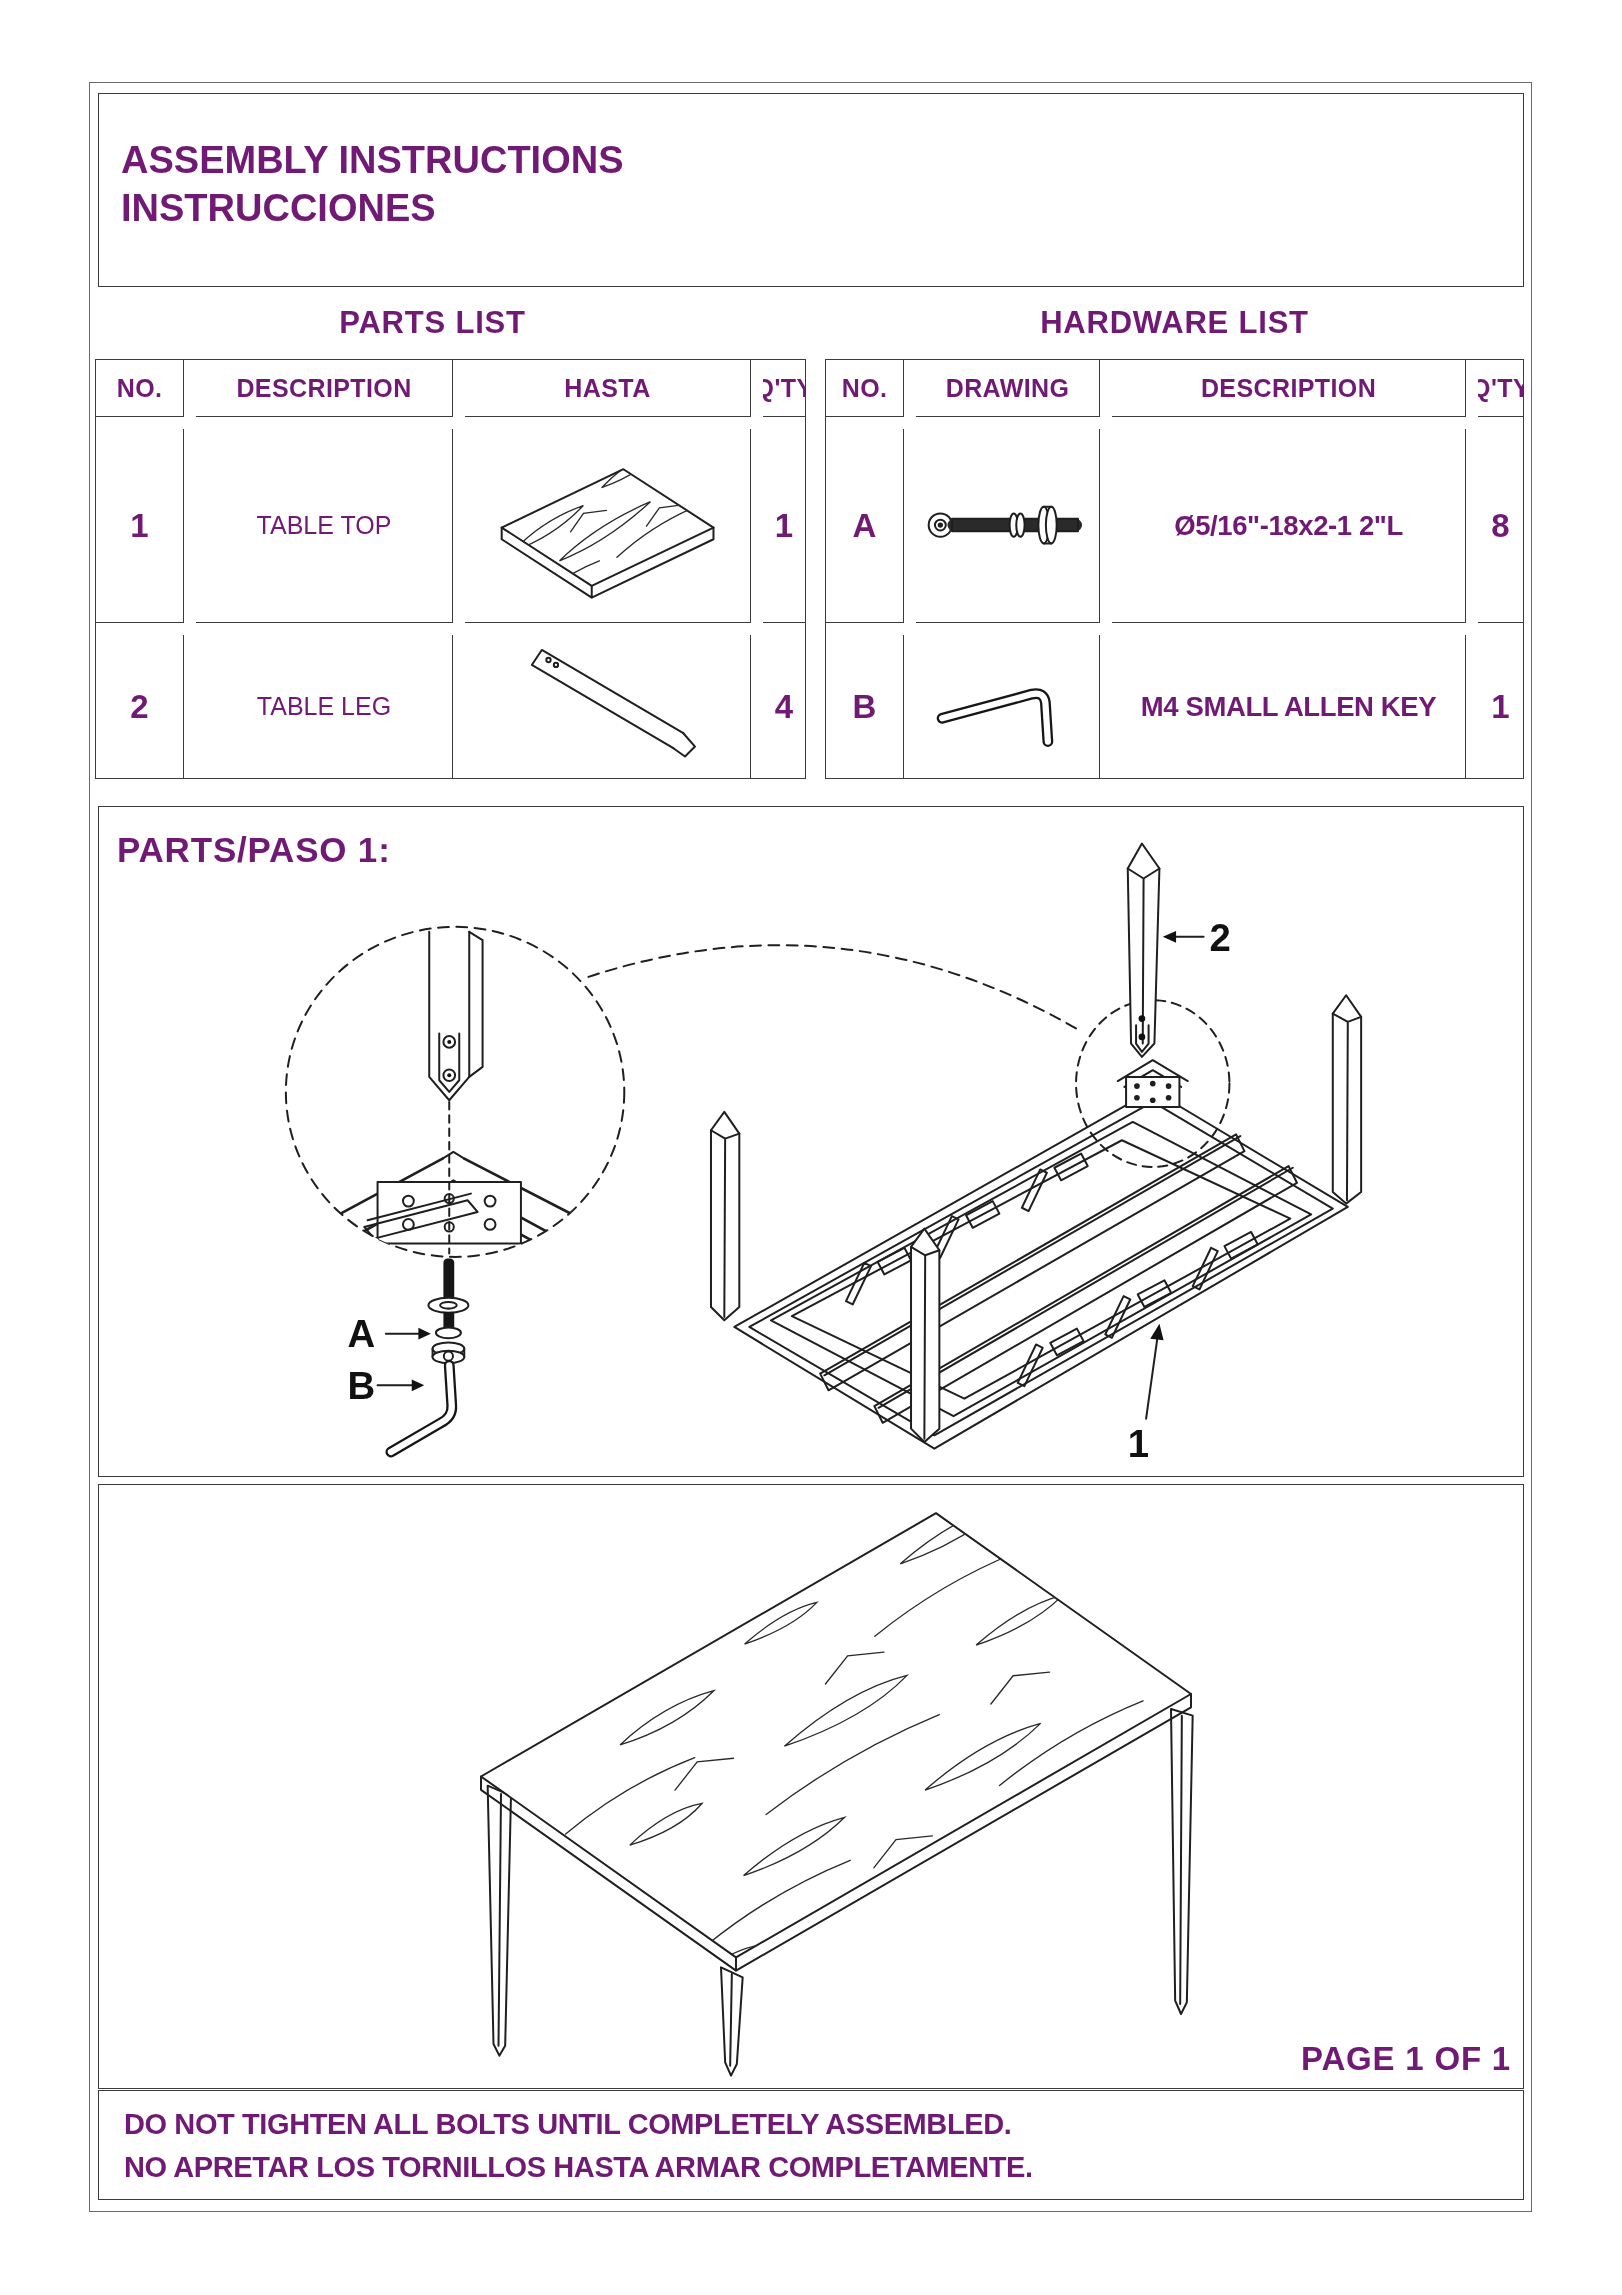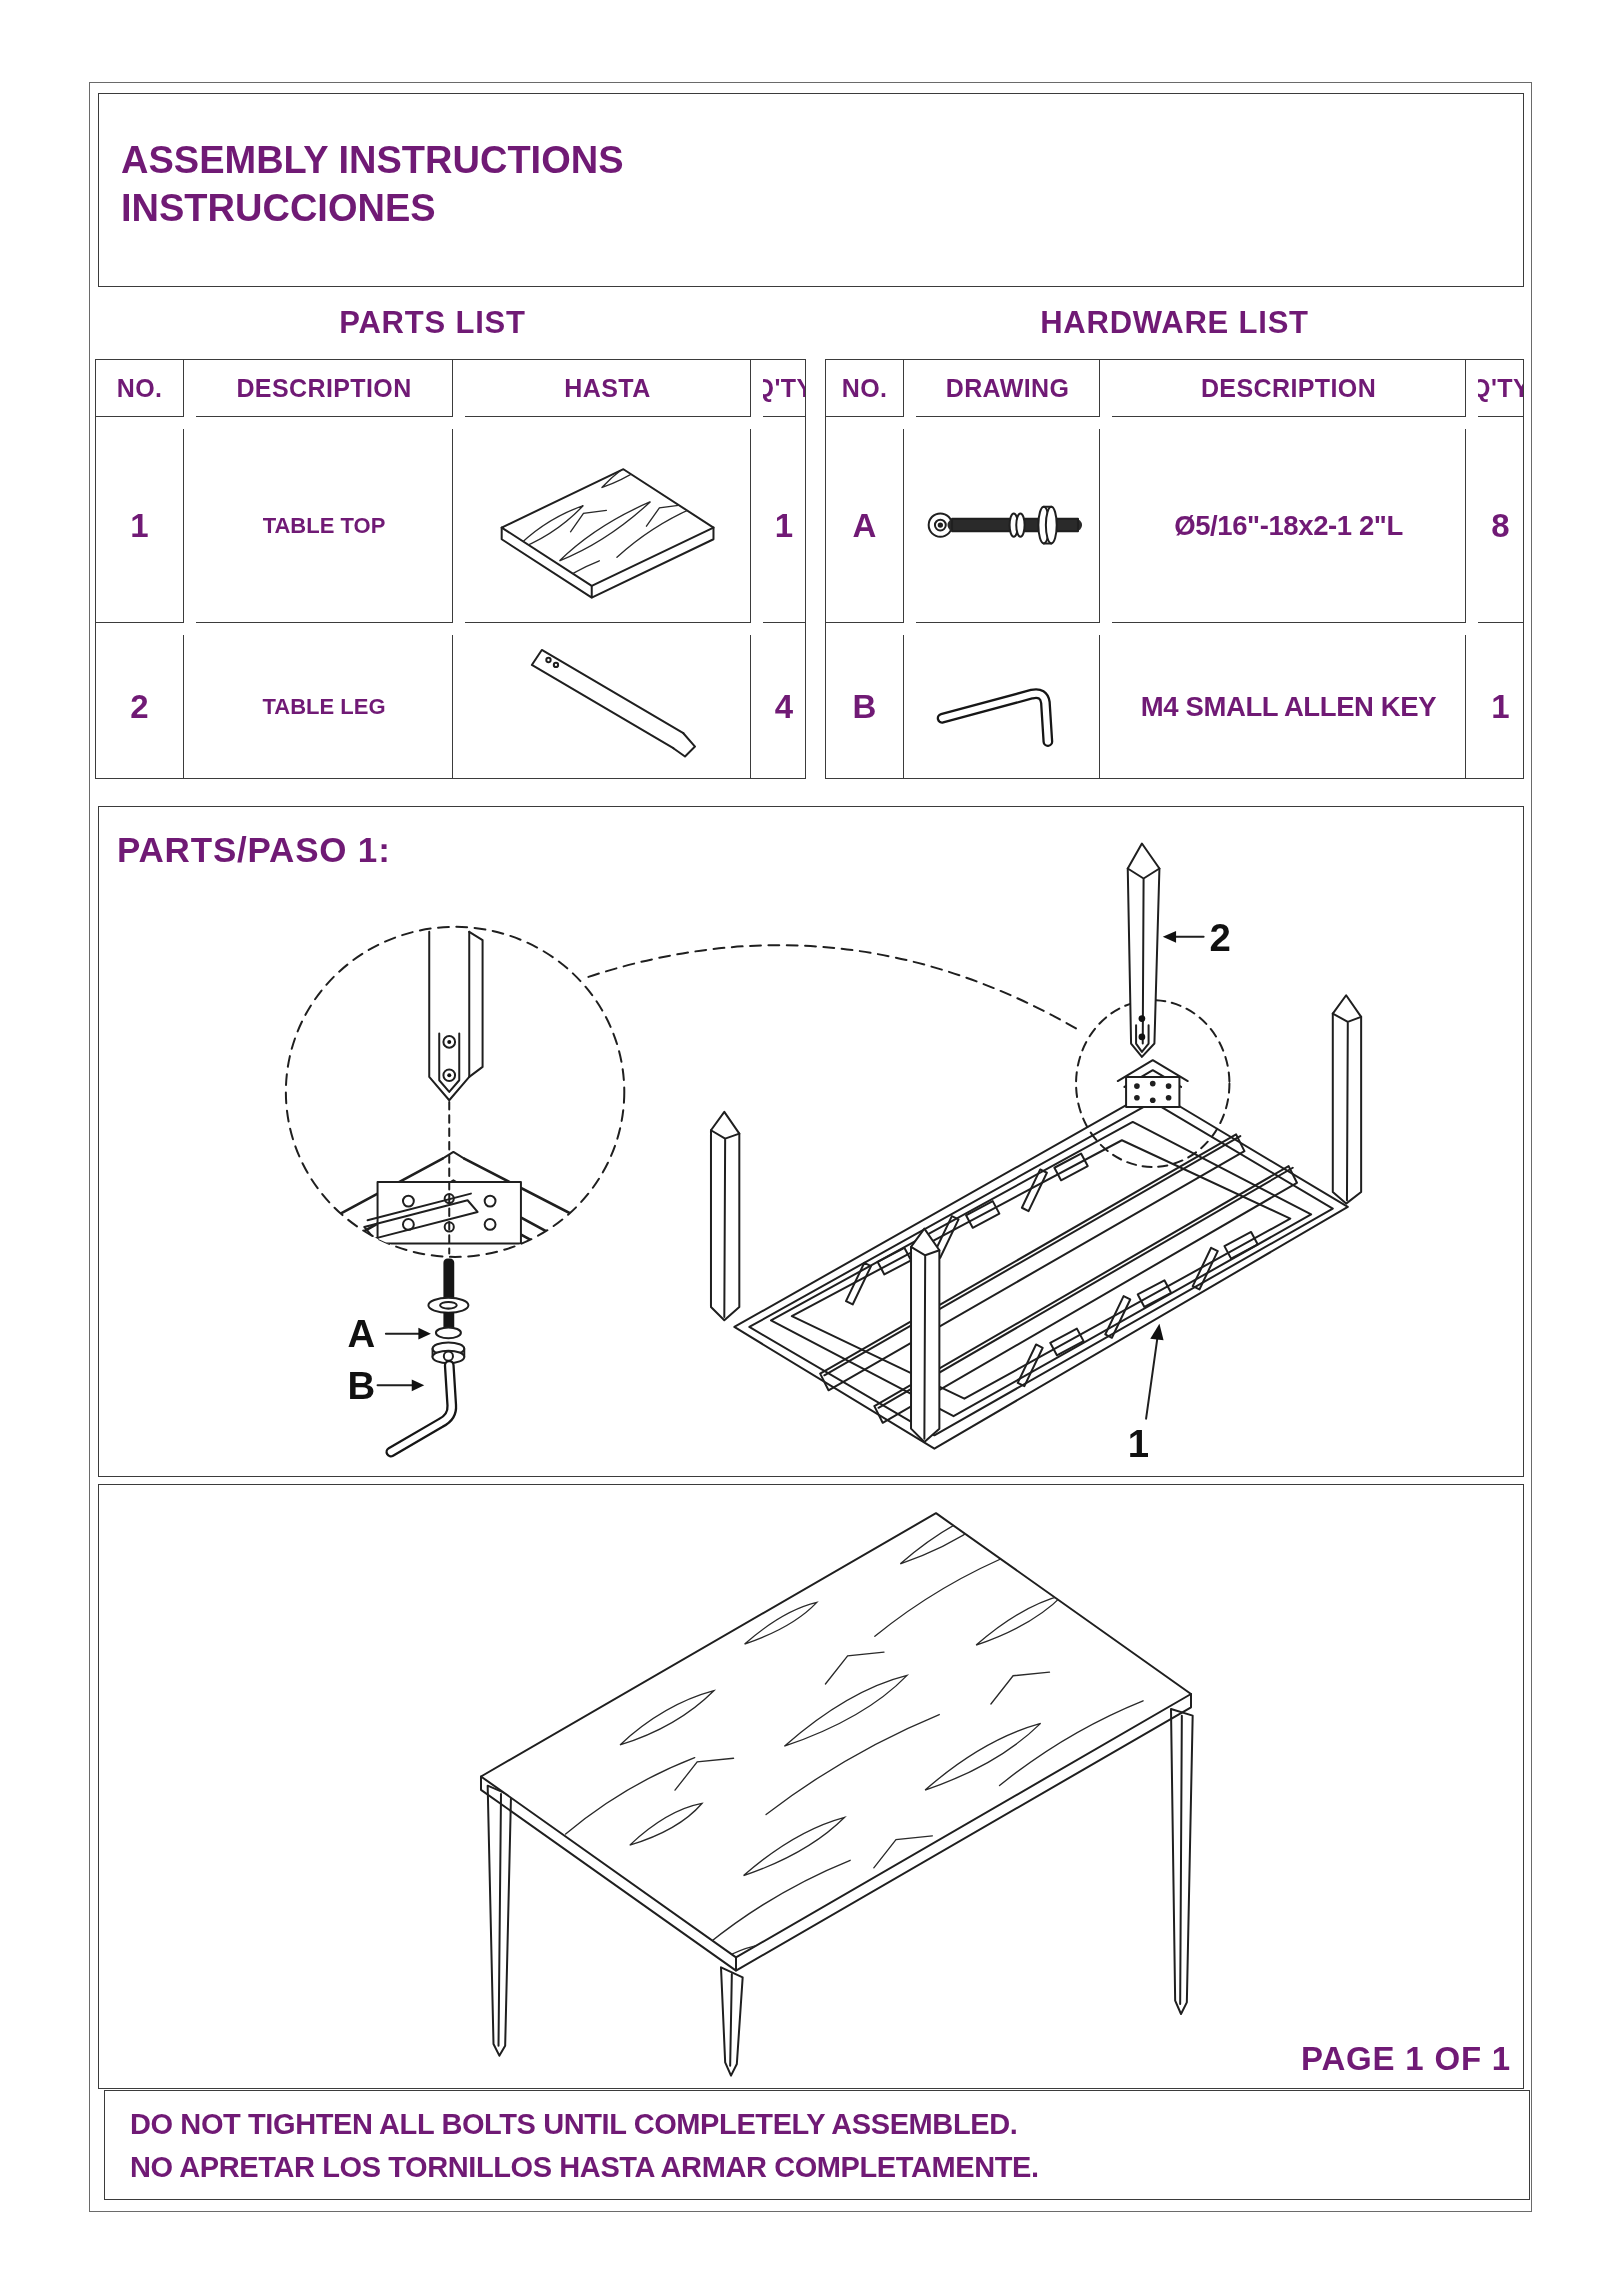--- a/index.html
+++ b/index.html
@@ -16,27 +16,27 @@
   .tbl{position:absolute;display:grid;border:1.7px solid #3b3b3b;background:#fff;box-sizing:border-box;gap:12px;}
   .tbl-parts{left:95px;top:359px;width:711px;height:420px;
              grid-template-columns:88px 257px 286px 1fr;grid-template-rows:57px 194px 1fr;}
   .tbl-hw{left:825px;top:359px;width:699px;height:420px;
           grid-template-columns:78px 184px 354px 1fr;grid-template-rows:57px 194px 1fr;}
   .c{border-right:1.7px solid #3b3b3b;border-bottom:1.7px solid #3b3b3b;box-sizing:border-box;
      display:flex;align-items:center;justify-content:center;overflow:hidden;}
   .c.last{border-right:none;} .c.bot{border-bottom:none;}
   .hdr{font-weight:bold;font-size:25px;letter-spacing:0.4px;}
   .num{font-weight:bold;font-size:33px;}
-  .desc{font-weight:bold;font-size:22px;}
+  .desc{font-weight:normal;font-size:25px;}
   .desc-hw{font-weight:bold;font-size:27.5px;letter-spacing:-0.4px;}
   .step-box{left:98px;top:806px;width:1426px;height:671px;}
   .step-title{position:absolute;left:117px;top:830px;font-size:35px;font-weight:bold;letter-spacing:0.8px;}
   .draw-box{left:98px;top:1484px;width:1426px;height:605px;}
   .page-label{position:absolute;right:112px;top:2040px;font-size:33px;font-weight:bold;letter-spacing:0.8px;}
-  .footer-box{left:98px;top:2090px;width:1426px;height:110px;padding:11.7px 0 0 25px;margin-left:6px;}
+  .footer-box{left:98px;top:2090px;width:1426px;height:110px;padding:11.7px 0 0 25px;}
   .footer-box div{font-size:29px;font-weight:bold;line-height:43px;letter-spacing:-0.4px;}
   svg{position:absolute;overflow:visible;}
   svg text{font-family:"Liberation Sans",sans-serif;font-weight:bold;fill:#111;}
   .ln{stroke:#1f1f1f;stroke-width:2.4;fill:none;stroke-linecap:round;stroke-linejoin:round;}
   .lnthin{stroke:#2a2a2a;stroke-width:1.6;fill:none;stroke-linecap:round;}
   .white{fill:#ffffff;}
 </style>
 </head>
 <body>
 

